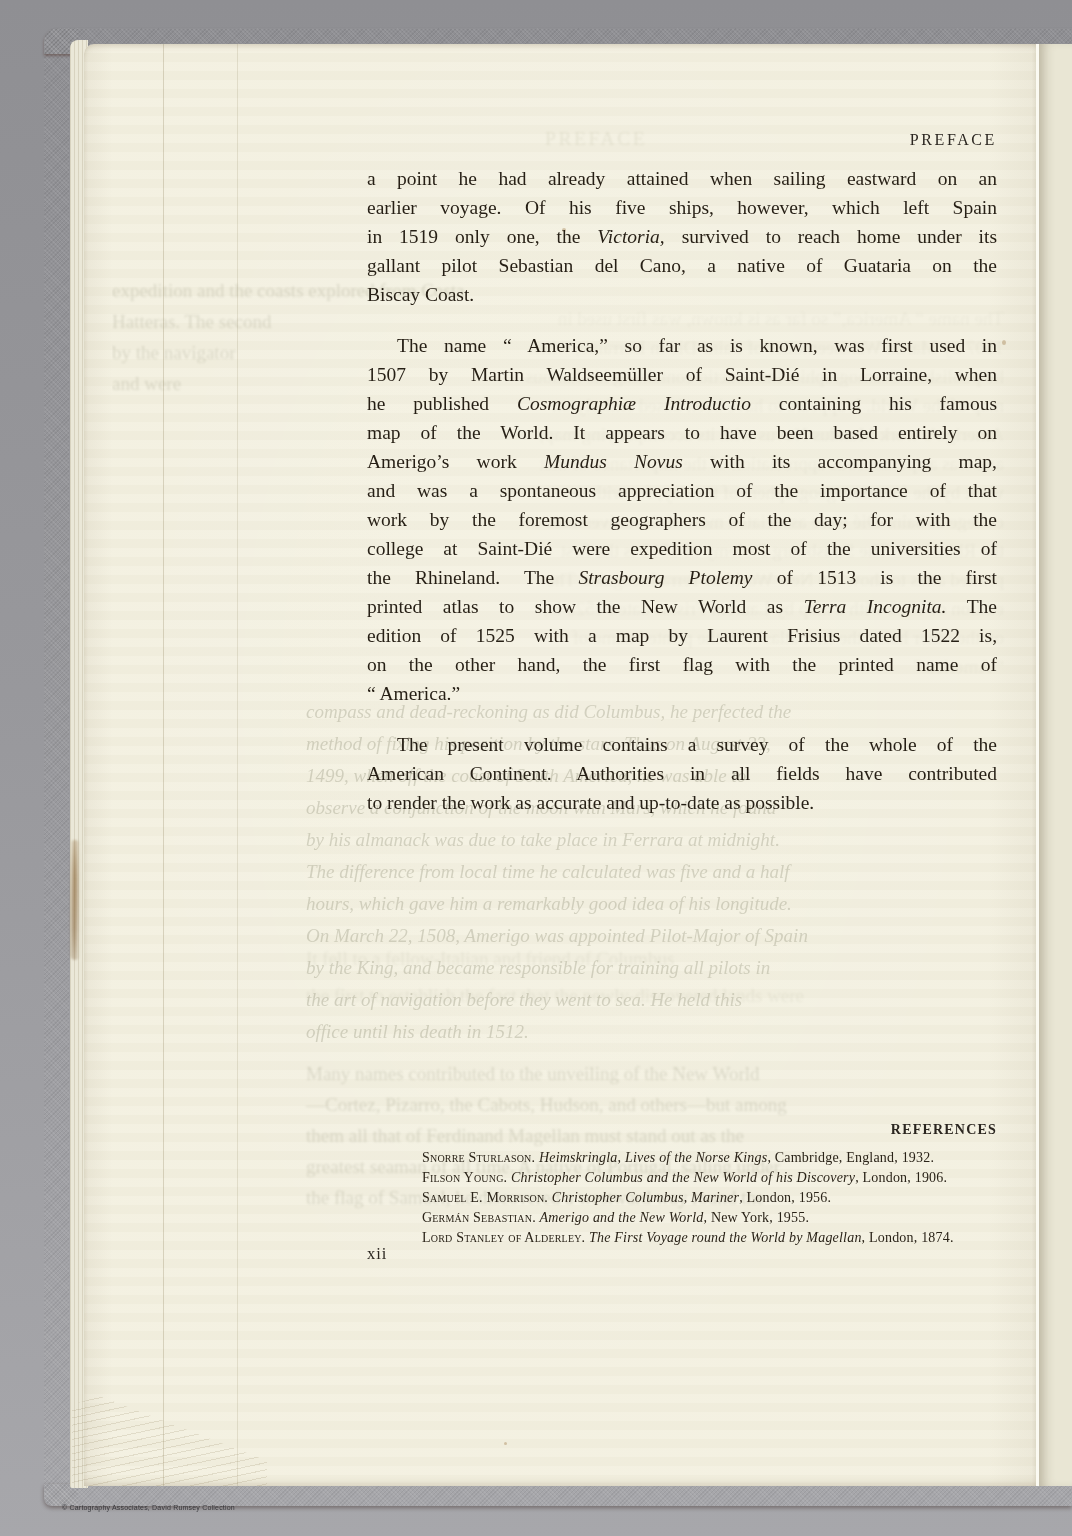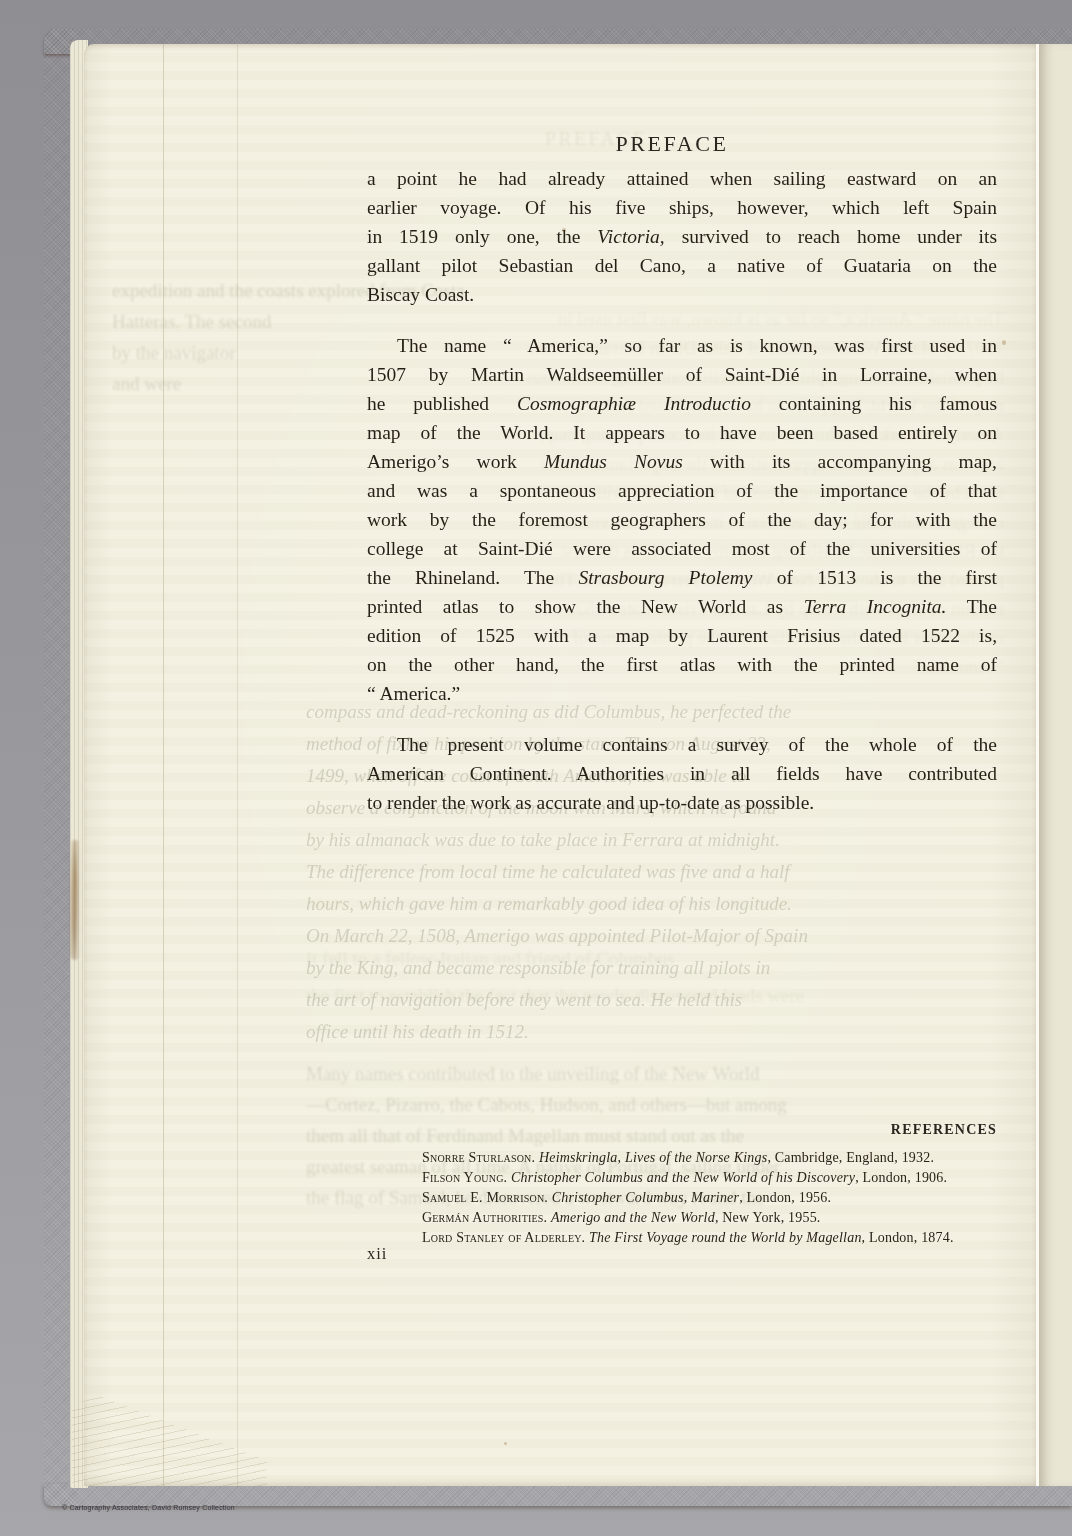--- a/index.html
+++ b/index.html
@@ -39,22 +39,22 @@
     background:#f3f0e0;
     background-image:linear-gradient(90deg,rgba(90,70,40,.06) 0,rgba(0,0,0,0) 3%,rgba(0,0,0,0) 95%,rgba(90,70,40,.05) 100%),
       repeating-linear-gradient(180deg,rgba(255,255,255,.05) 0 9px,rgba(120,110,70,.025) 9px 18px),
       radial-gradient(ellipse at 50% 45%,rgba(255,255,255,.10),rgba(0,0,0,0) 70%);
     box-shadow:inset 0 4px 6px -3px rgba(100,80,45,.28),inset 0 -5px 7px -4px rgba(100,80,45,.28);}
   .sheet-line{position:absolute;top:0;width:1px;height:100%;background:rgba(140,125,90,.28);filter:blur(.4px);}
   .sheet-line.l1{left:79px;}
   .sheet-line.l2{left:153px;background:rgba(140,125,90,.18);}
   .fox{position:absolute;border-radius:50%;background:rgba(150,110,55,.35);filter:blur(.6px);}
   
-  .title{position:absolute;left:273px;top:87px;width:630px;text-align:center;
-    font-size:22px;letter-spacing:2.6px;color:#2b2620;}
+  .title{position:absolute;left:283px;top:87px;width:630px;text-align:right;
+    font-size:16px;letter-spacing:2.6px;color:#2b2620;}
   .body-block{position:absolute;left:283px;top:120px;width:630px;color:#261f15;
     font-size:19.5px;line-height:29px;}
   .para{margin:0 0 22px 0;}
   .tline{text-align:justify;text-align-last:justify;}
   .tline.last{text-align-last:left;}
   .para.indent .tline:first-child{text-indent:30px;margin-top:19px;}
   .it{font-style:italic;}
   .refs-heading{position:absolute;left:283px;top:1078px;width:630px;text-align:right;
     font-size:14px;font-weight:700;letter-spacing:1.2px;color:#2b2620;}
   .refs-list{position:absolute;left:338px;top:1104px;width:660px;color:#2a2318;
@@ -155,40 +155,40 @@
           <div class="tline last"><span>Biscay Coast.</span></div>
         </div>
         <div class="para indent">
           <div class="tline"><span>The name “ America,” so far as is known, was first used in</span></div>
           <div class="tline"><span>1507 by Martin Waldseemüller of Saint-Dié in Lorraine, when</span></div>
           <div class="tline"><span>he published </span><span class="it">Cosmographiæ Introductio</span><span> containing his famous</span></div>
           <div class="tline"><span>map of the World.  It appears to have been based entirely on</span></div>
           <div class="tline"><span>Amerigo’s work </span><span class="it">Mundus Novus</span><span> with its accompanying map,</span></div>
           <div class="tline"><span>and was a spontaneous appreciation of the importance of that</span></div>
           <div class="tline"><span>work by the foremost geographers of the day; for with the</span></div>
-          <div class="tline"><span>college at Saint-Dié were associated most of the universities of</span></div>
+          <div class="tline"><span>college at Saint-Dié were expedition most of the universities of</span></div>
           <div class="tline"><span>the Rhineland.  The </span><span class="it">Strasbourg Ptolemy</span><span> of 1513 is the first</span></div>
           <div class="tline"><span>printed atlas to show the New World as </span><span class="it">Terra Incognita.</span><span>  The</span></div>
           <div class="tline"><span>edition of 1525 with a map by Laurent Frisius dated 1522 is,</span></div>
-          <div class="tline"><span>on the other hand, the first atlas with the printed name of</span></div>
+          <div class="tline"><span>on the other hand, the first flag with the printed name of</span></div>
           <div class="tline last"><span>“ America.”</span></div>
         </div>
         <div class="para indent">
           <div class="tline"><span>The present volume contains a survey of the whole of the</span></div>
           <div class="tline"><span>American Continent.  Authorities in all fields have contributed</span></div>
           <div class="tline last"><span>to render the work as accurate and up-to-date as possible.</span></div>
         </div>
       </div>
 
     <div class="refs-heading">REFERENCES</div>
     <div class="refs-list">
         <div><span class="ref-author">Snorre Sturlason.  </span><span class="it">Heimskringla, Lives of the Norse Kings</span><span>, Cambridge, England, 1932.</span></div>
         <div><span class="ref-author">Filson Young.  </span><span class="it">Christopher Columbus and the New World of his Discovery</span><span>, London, 1906.</span></div>
         <div><span class="ref-author">Samuel E. Morrison.  </span><span class="it">Christopher Columbus, Mariner</span><span>, London, 1956.</span></div>
-        <div><span class="ref-author">Germán Authorities.  </span><span class="it">Amerigo and the New World</span><span>, New York, 1955.</span></div>
+        <div><span class="ref-author">Germán Sebastian.  </span><span class="it">Amerigo and the New World</span><span>, New York, 1955.</span></div>
         <div><span class="ref-author">Lord Stanley of Alderley.  </span><span class="it">The First Voyage round the World by Magellan</span><span>, London, 1874.</span></div>
       </div>
 
     <div class="page-num">xii</div>
   </div>
 
   <div class="stack-corner"></div>
 
   <div class="copyright">© Cartography Associates, David Rumsey Collection</div>
 </div>

